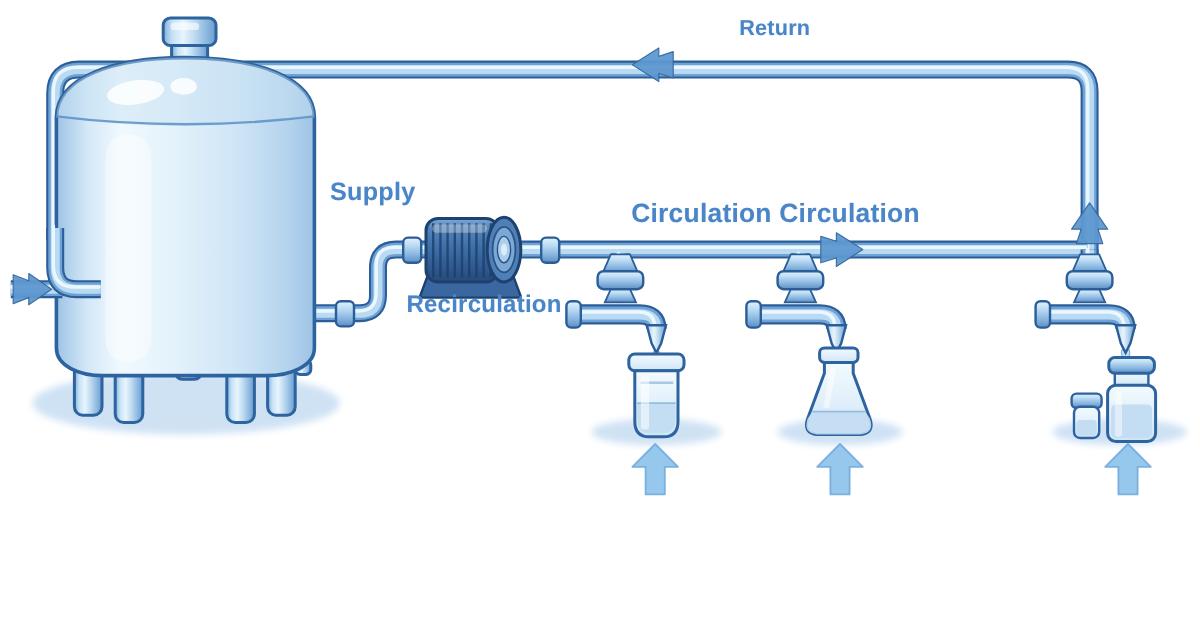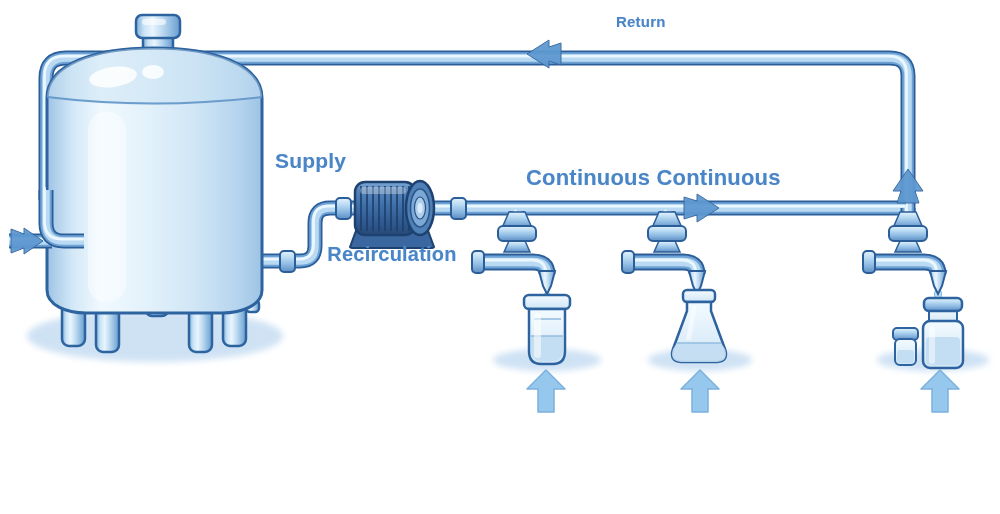--- a/index.html
+++ b/index.html
@@ -1,25 +1,25 @@
 <!DOCTYPE html>
 <html><head>
 <meta charset="utf-8">
 <style>
   html,body{margin:0;padding:0;background:#ffffff;}
   .stage{position:relative;width:1000px;height:514px;background:#ffffff;overflow:hidden;
          font-family:"Liberation Sans", sans-serif;}
   .stage svg{position:absolute;left:0;top:0;}
   .lbl{position:absolute;color:#4a85c7;font-weight:700;letter-spacing:.2px;
        text-shadow:0 0 1px rgba(110,160,215,.35);white-space:nowrap;}
-  .lbl-return{left:616px;top:13px;font-size:15px;}
+  .lbl-return{left:616px;top:13px;font-size:18px;}
   .lbl-supply{left:275px;top:149px;font-size:21px;}
   .lbl-circ{left:526px;top:165px;font-size:22px;}
   .lbl-pump{left:316px;top:240px;width:152px;font-size:20px;line-height:29px;text-align:center;}
-  .lbl-pump span{display:block;}
+  .lbl-pump span{display:block;text-align:right;}
   
   .po{fill:none;stroke:#2b5e99;stroke-width:15;}
   .pm{fill:none;stroke:#6fa3d6;stroke-width:11.5;}
   .pc{fill:none;stroke:#b9daf2;stroke-width:7.5;}
   .ph{fill:none;stroke:#ebf7fe;stroke-width:2.8;stroke-linecap:round;}
   .tpo{fill:none;stroke:#2b5e99;stroke-width:17;}
   .tpm{fill:none;stroke:#6fa3d6;stroke-width:13;}
   .tpc{fill:none;stroke:#b9daf2;stroke-width:8.5;}
   .tph{fill:none;stroke:#ebf7fe;stroke-width:3;stroke-linecap:round;}
 </style>
@@ -245,17 +245,17 @@
 
   <g fill="#96c8ed" stroke="#79b0dd" stroke-width="1.5" stroke-linejoin="round">
     <polygon points="546,370 565,389 554,389 554,412 538,412 538,389 527,389"></polygon>
     <polygon points="700,370 719,389 708,389 708,412 692,412 692,389 681,389"></polygon>
     <polygon points="940,370 959,389 948,389 948,412 932,412 932,389 921,389"></polygon>
   </g>
 </svg>
 
   <div class="lbl lbl-return">Return</div>
   <div class="lbl lbl-supply">Supply</div>
-  <div class="lbl lbl-circ">Continuous Continuous</div>
+  <div class="lbl lbl-circ">Circulation Circulation</div>
   <div class="lbl lbl-pump">
     <span>Recirculation</span>
   </div>
 </div>
 
 </body></html>

